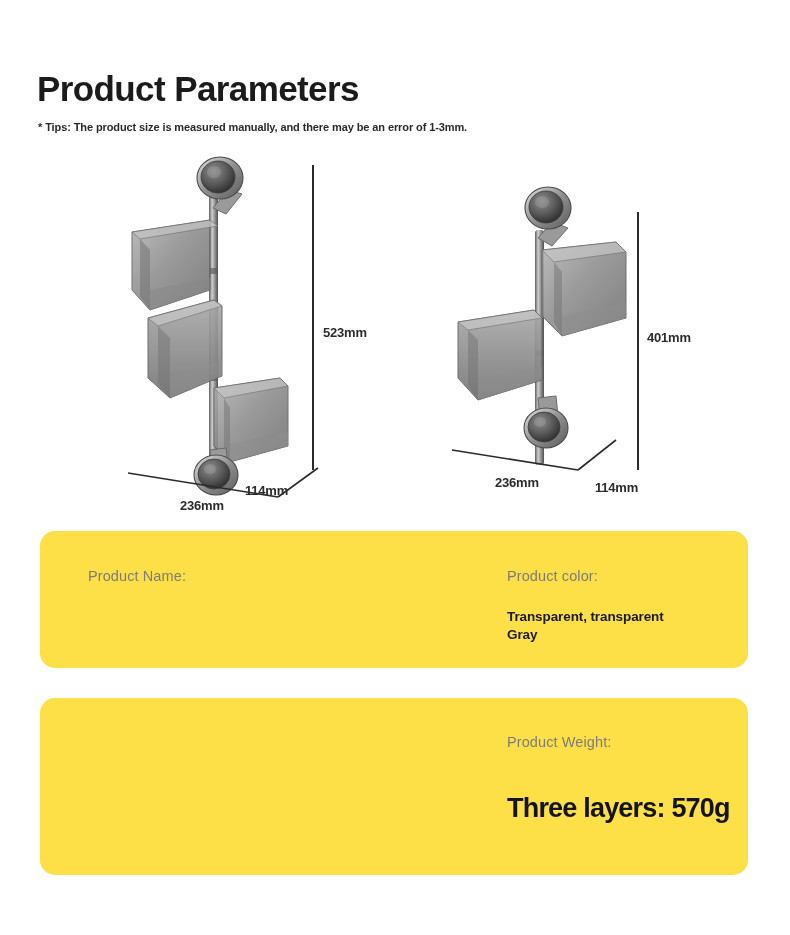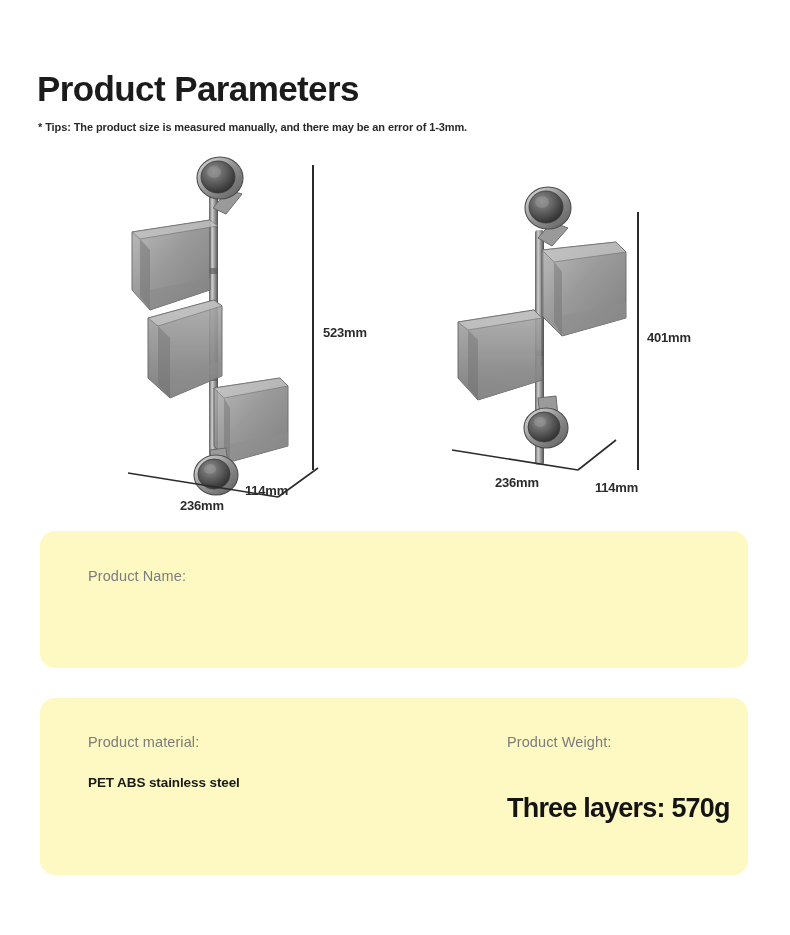--- a/index.html
+++ b/index.html
@@ -33,21 +33,21 @@
     position:absolute; font-size:13px; font-weight:bold; color:#2b2b2b;
     white-space:nowrap; letter-spacing:-0.2px;
   }
   .vline { position:absolute; width:1.6px; background:#2b2b2b; }
 
   svg.prod { position:absolute; left:0; top:0; overflow:visible; }
 
   
   .card {
     position:absolute; left:40px; width:708px;
-    background:#fef9c3; border-radius:15px;
+    background:#fde047; border-radius:15px;
   }
   .card-1 { top:531px; height:137px; }
   .card-2 { top:698px; height:177px; }
 
   .col { position:absolute; }
   .col-left  { left:48px; }
   .col-right { left:467px; }
 
   .f-label {
     font-size:14.5px; font-weight:normal; color:#7c7c7c;
@@ -203,28 +203,29 @@
       <span class="dim-label" style="left:65px; top:325px;">236mm</span>
       <span class="dim-label" style="left:165px; top:330px;">114mm</span>
     </div>
   </div>
 
   <div class="card card-1">
     <div class="col col-left" style="top:36px;">
       <div class="f-label">Product Name:</div>
       <div class="gap"></div>
     </div>
+    <div class="col col-right" style="top:36px;">
+      <div class="f-label">Product color:</div>
+      <div class="gap"></div>
+      <div class="f-value">Transparent, transparent
+Gray</div>
+    </div>
   </div>
 
   <div class="card card-2">
-    <div class="col col-left" style="top:35px;">
-      <div class="f-label">Product material:</div>
-      <div class="gap"></div>
-      <div class="f-value">PET ABS stainless steel</div>
-    </div>
     <div class="col col-right" style="top:35px;">
       <div class="f-label">Product Weight:</div>
       <div class="gap"></div>
       <div class="f-value-big">Three layers: 570g</div>
     </div>
   </div>
 
 </div>
 
 </body></html>

